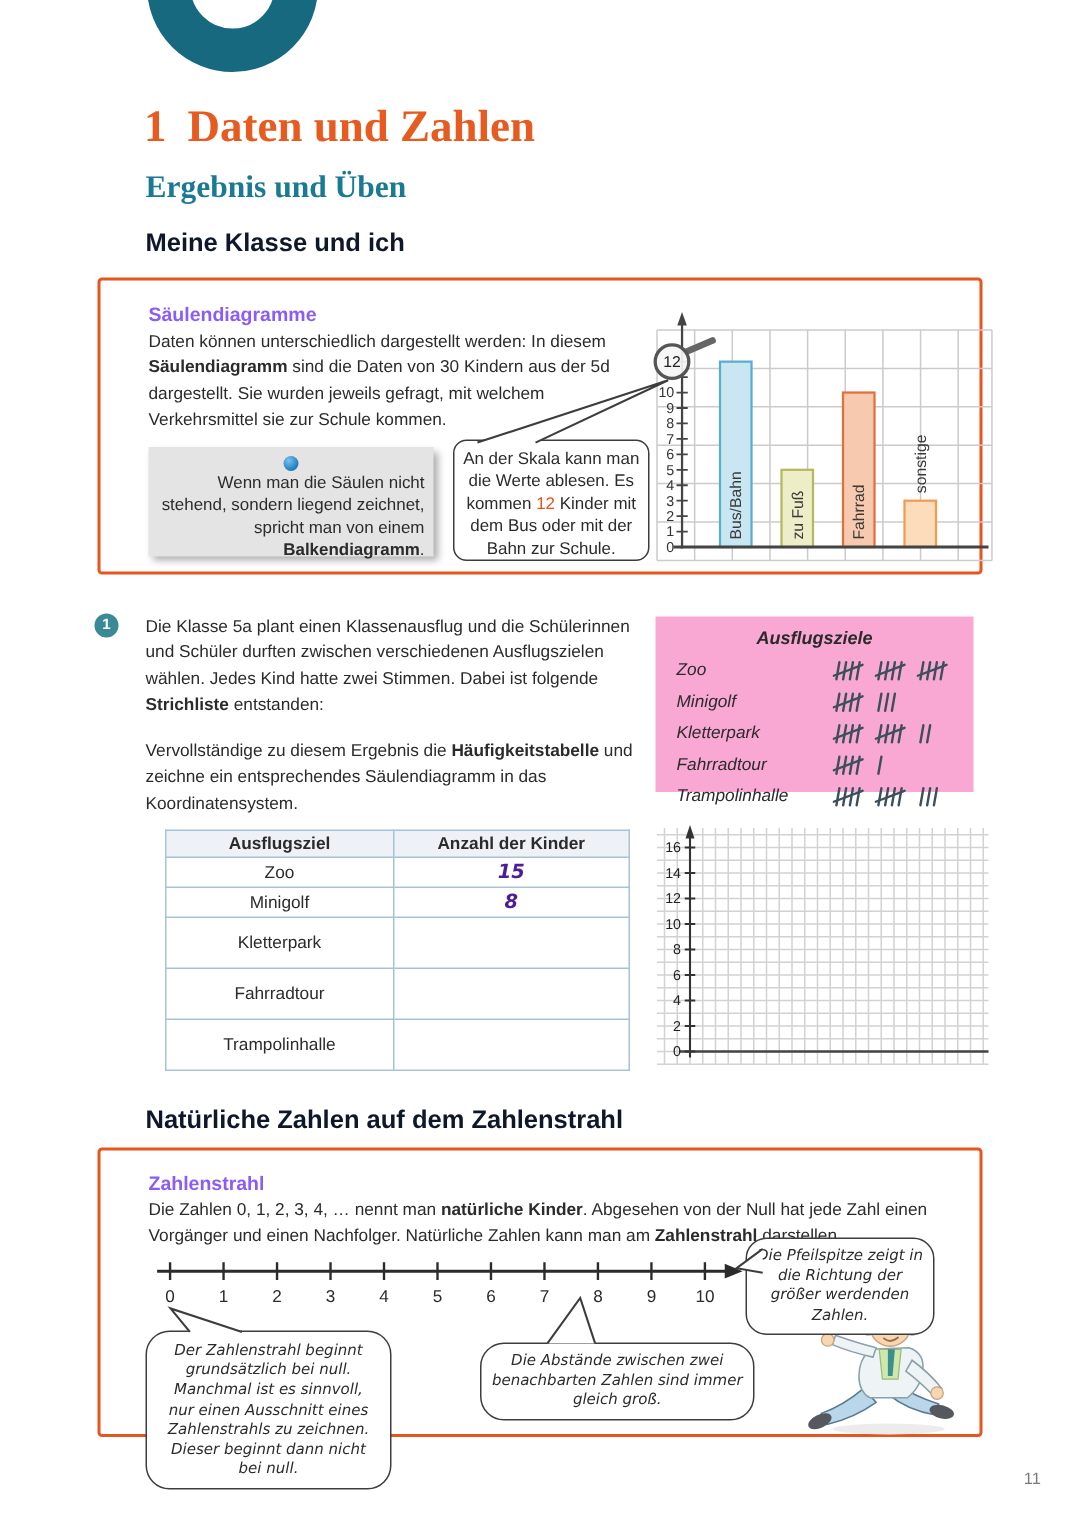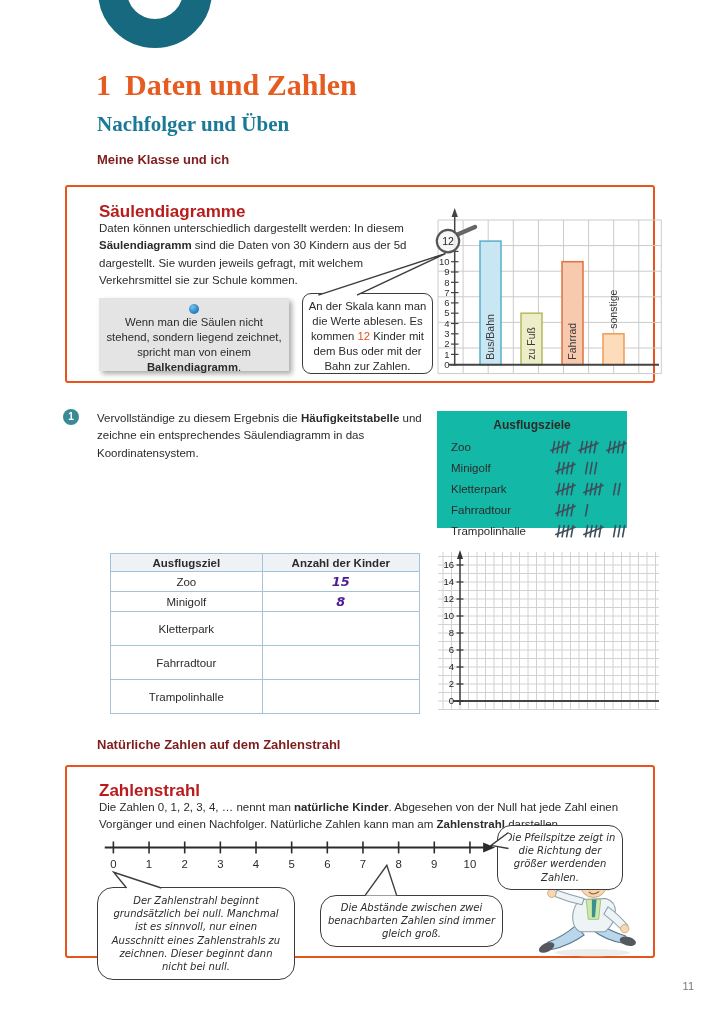--- a/index.html
+++ b/index.html
@@ -9,56 +9,56 @@
   .b { font-weight:bold; }
   .orange-txt { color:#e8521c; }
 
   
   #logo-ring { left:98px; top:-66px; width:114px; height:114px; border:29px solid #16697e; border-radius:50%; }
 
   
   #chapter-title { left:96px; top:68px; font-family:"Liberation Serif",serif; font-weight:bold; font-size:30px; color:#e65c20; }
   #chapter-title .num { margin-right:14px; }
   #chapter-subtitle { left:97px; top:112px; font-family:"Liberation Serif",serif; font-weight:bold; font-size:21px; color:#1a7a96; }
-  .section-h { font-size:13px; font-weight:bold; color:#7f1d1d; }
+  .section-h { font-size:17px; font-weight:bold; color:#0f172a; }
   #section1 { left:97px; top:152px; }
   #section2 { left:97px; top:737px; }
 
   
   .info-box { border:2.5px solid #e8551c; border-radius:3px; background:#fff; }
   #box1 { left:65px; top:185px; width:590px; height:198px; }
   #box2 { left:65px; top:765px; width:590px; height:193px; }
-  .info-box h4 { font-size:17px; font-weight:bold; color:#b91c1c; }
+  .info-box h4 { font-size:13px; font-weight:bold; color:#8b5cf6; }
   .body-txt { font-size:11.5px; line-height:1.52; color:#2b2b2b; }
 
   #box1-heading { left:32px; top:15px; }
   #box1-para { left:32px; top:33px; width:314px; }
 
   
-  #note-box { left:32px; top:111px; width:190px; height:73px; background:#e4e4e4; box-shadow:3px 3px 5px rgba(0,0,0,.33); text-align:center; padding:17px 6px 4px; font-size:11.3px; line-height:1.33; }
+  #note-box { left:32px; top:111px; width:190px; height:73px; background:#e4e4e4; box-shadow:3px 3px 5px rgba(0,0,0,.33); text-align:right; padding:17px 6px 4px; font-size:11.3px; line-height:1.33; }
   #note-pin { left:50%; top:6px; margin-left:-5px; width:10px; height:10px; border-radius:50%;
               background:radial-gradient(circle at 35% 30%, #7cc0ea, #1d7cc0 70%); }
 
   
   .bubble { position:absolute; background:#fff; border:1.4px solid #3d3d3d; z-index:2; text-align:center; }
   #bubble-scale { left:235px; top:106px; width:131px; height:81px; border-radius:9px; font-size:11.3px; line-height:1.33; padding:5px 3px; }
   .hand { font-family:"DejaVu Sans",sans-serif; font-style:italic; font-size:10px; line-height:1.32; }
   #bubble-arrow { left:430px; top:58px; width:126px; border-radius:14px; padding:5px 4px; }
-  #bubble-start { left:30px; top:120px; width:198px; border-radius:16px; padding:6px 13px; }
+  #bubble-start { left:30px; top:120px; width:164px; border-radius:16px; padding:6px 13px; }
   #bubble-spacing { left:253px; top:128px; width:183px; border-radius:16px; padding:5px 4px; }
 
   .overlay { position:absolute; inset:0; z-index:3; pointer-events:none; }
 
   
   #ex-badge { left:63px; top:409px; width:16px; height:16px; border-radius:50%; background:#3a8a96; color:#fff; font-size:10px; font-weight:bold; text-align:center; line-height:16px; }
   #ex-text { left:97px; top:410px; width:334px; }
   #ex-text p+p { margin-top:13px; }
 
   
-  #tally-panel { left:437px; top:411px; width:190px; height:117px; background:#14b8a6; padding:7px 0 0; }
+  #tally-panel { left:437px; top:411px; width:212px; height:117px; background:#f9a8d4; padding:7px 0 0;font-style:italic; }
   #tally-title { text-align:center; font-size:12px; font-weight:bold; margin-bottom:4px; }
   .tally-row { display:flex; align-items:center; height:21px; padding-left:14px; font-size:11.5px; }
   .tally-row .lbl { width:104px; }
   .tally-marks { display:flex; align-items:center; gap:7px; }
 
   
   #freq-table { left:110px; top:553px; width:310px; border-collapse:collapse; }
   #freq-table th, #freq-table td { border:1px solid #a5c3d6; text-align:center; vertical-align:middle; font-size:11.5px; }
   #freq-table th { background:#eef1f5; font-weight:bold; height:18px; }
   #freq-table td.c1 { width:133px; }
@@ -78,34 +78,34 @@
   #page-number { right:26px; top:980px; font-size:11px; color:#7a7a7a; }
 </style>
 </head>
 <body>
 
 <div id="page">
 
   <div class="abs" id="logo-ring"></div>
 
   <div class="abs" id="chapter-title"><span class="num">1</span><span>Daten und Zahlen</span></div>
-  <div class="abs" id="chapter-subtitle">Nachfolger und Üben</div>
+  <div class="abs" id="chapter-subtitle">Ergebnis und Üben</div>
   <div class="abs section-h" id="section1">Meine Klasse und ich</div>
 
   <div class="abs info-box" id="box1">
     <h4 class="abs" id="box1-heading">Säulendiagramme</h4>
     <p class="abs body-txt" id="box1-para"><span>Daten können unterschiedlich dargestellt werden: In diesem </span><span class="b">Säulendiagramm</span><span> sind die Daten von 30 Kindern aus der 5d dargestellt. Sie wurden jeweils gefragt, mit welchem Verkehrsmittel sie zur Schule kommen.</span></p>
 
     <div class="abs" id="note-box">
       <div class="abs" id="note-pin"></div>
       <span>Wenn man die Säulen nicht stehend, sondern liegend zeichnet, spricht man von einem </span><span class="b">Balkendiagramm</span><span>.</span>
     </div>
 
     <div class="bubble" id="bubble-scale">
-      <span>An der Skala kann man die Werte ablesen. Es kommen </span><span class="orange-txt">12</span><span> Kinder mit dem Bus oder mit der Bahn zur Zahlen.</span>
+      <span>An der Skala kann man die Werte ablesen. Es kommen </span><span class="orange-txt">12</span><span> Kinder mit dem Bus oder mit der Bahn zur Schule.</span>
     </div>
 
     <svg class="abs" id="bar-chart" viewBox="0 0 235 177">
         <line x1="11" y1="18" x2="11" y2="171.6" stroke="#cbcbcb" stroke-width="1"></line>
         <line x1="36.1" y1="18" x2="36.1" y2="171.6" stroke="#cbcbcb" stroke-width="1"></line>
         <line x1="61.2" y1="18" x2="61.2" y2="171.6" stroke="#cbcbcb" stroke-width="1"></line>
         <line x1="86.30000000000001" y1="18" x2="86.30000000000001" y2="171.6" stroke="#cbcbcb" stroke-width="1"></line>
         <line x1="111.4" y1="18" x2="111.4" y2="171.6" stroke="#cbcbcb" stroke-width="1"></line>
         <line x1="136.5" y1="18" x2="136.5" y2="171.6" stroke="#cbcbcb" stroke-width="1"></line>
         <line x1="161.60000000000002" y1="18" x2="161.60000000000002" y2="171.6" stroke="#cbcbcb" stroke-width="1"></line>
@@ -159,20 +159,21 @@
         <text x="21" y="42.69999999999998" text-anchor="middle" font-size="10.5" fill="#222">12</text>
       </svg>
     <svg class="overlay" id="box1-overlay" viewBox="0 0 590 198">
         <polygon points="253,108.8 381,67 292,108.8" fill="#fff"></polygon>
         <path d="M 253 108.8 L 381 67 L 292 108.8" fill="none" stroke="#3d3d3d" stroke-width="1.4"></path>
       </svg>
   </div>
 
   <div class="abs" id="ex-badge">1</div>
   <div class="abs body-txt" id="ex-text">
+    <p><span>Die Klasse 5a plant einen Klassenausflug und die Schülerinnen und Schüler durften zwischen verschiedenen Ausflugszielen wählen. Jedes Kind hatte zwei Stimmen. Dabei ist folgende </span><span class="b">Strichliste</span><span> entstanden:</span></p>
     <p><span>Vervollständige zu diesem Ergebnis die </span><span class="b">Häufigkeitstabelle</span><span> und zeichne ein entsprechendes Säulendiagramm in das Koordinatensystem.</span></p>
   </div>
 
   <div class="abs" id="tally-panel">
     <div id="tally-title">Ausflugsziele</div>
     <div id="tally-rows">
         <div class="tally-row">
           <span class="lbl">Zoo</span>
           <span class="tally-marks">
             <svg width="21" height="14" viewBox="0 0 21 14">

